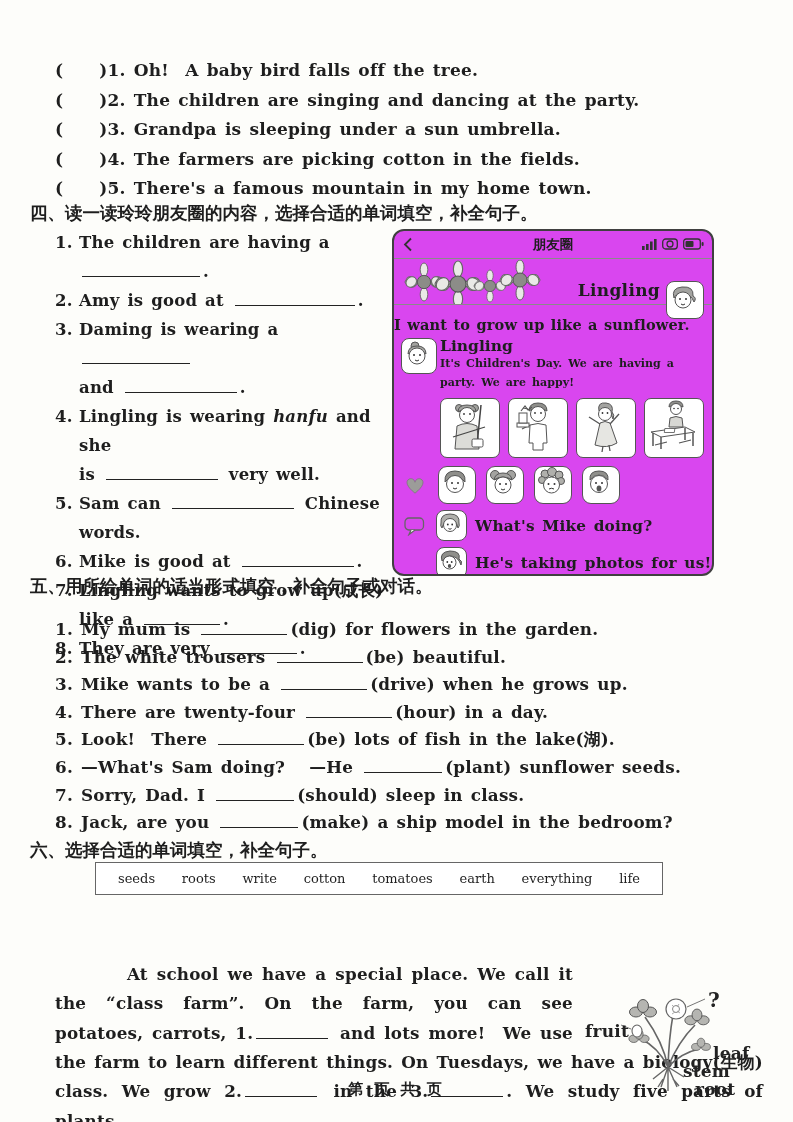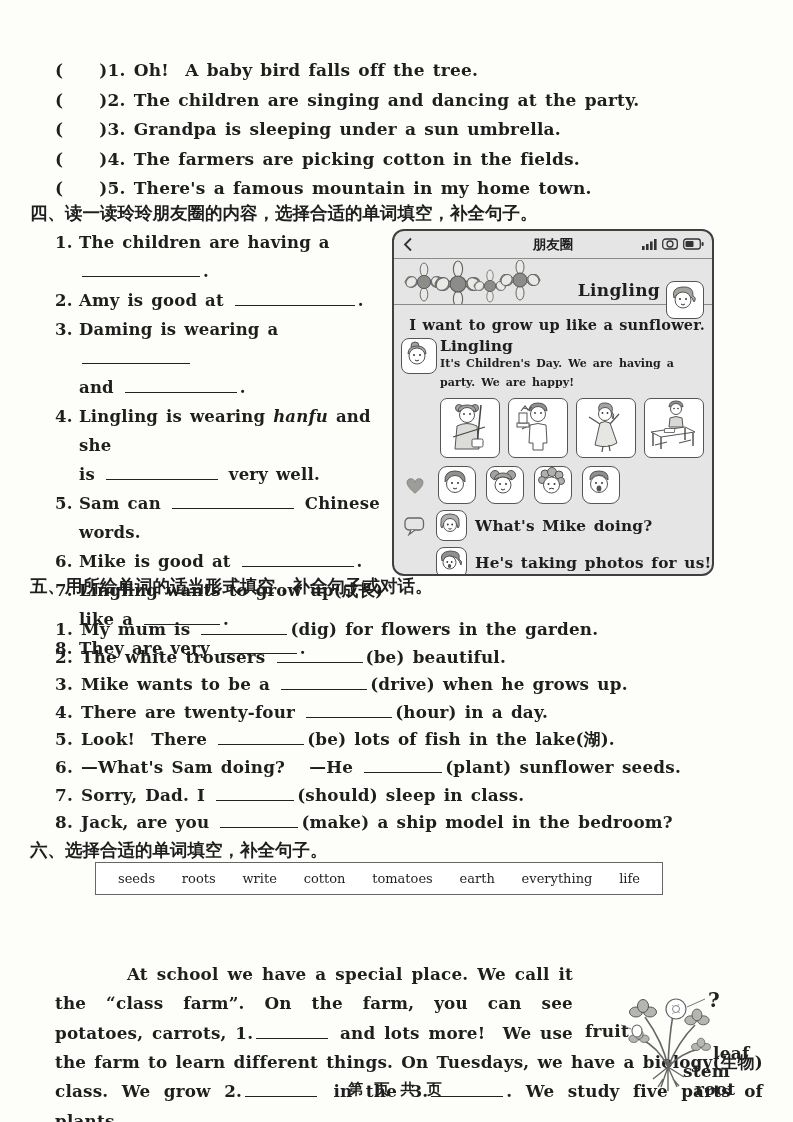--- a/index.html
+++ b/index.html
@@ -16,33 +16,33 @@
   .sec5-title{position:absolute;left:30px;top:574px;}
   .sec6-title{position:absolute;left:30px;top:838px;}
   
   .sec4-items{position:absolute;left:55px;top:228px;width:338px;}
   .item4{display:flex;font-size:16.5px;line-height:29px;}
   .item4 .no{flex:0 0 24px;}
   .item4 .body{flex:1;}
   .blank{display:inline-block;border-bottom:1.6px solid #222;height:15px;
          vertical-align:baseline;margin:0 3px;}
   
-  .phone{position:absolute;left:392px;top:229px;width:318px;height:343px;background:#e5e5e5;
+  .phone{position:absolute;left:392px;top:229px;width:318px;height:343px;background:#d946ef;
          border:2px solid #404040;border-radius:12px;overflow:hidden;}
   .ph-header{position:relative;height:27px;border-bottom:1px solid #8a8a8a;}
   .ph-title{position:absolute;left:0;right:0;top:5px;text-align:center;
             font-family:"DejaVu Sans",sans-serif;font-weight:bold;font-size:13.5px;}
   .ph-back{position:absolute;left:9px;top:6px;}
   .ph-status{position:absolute;right:8px;top:7px;display:flex;gap:5px;align-items:center;}
   .ph-cover{position:relative;height:45px;border-bottom:1px solid #8a8a8a;}
   .ph-flowers{position:absolute;left:6px;top:1px;}
   .ph-name{position:absolute;right:52px;bottom:4px;font-size:17px;font-weight:bold;letter-spacing:.3px;}
   .ph-avatar{position:absolute;right:8px;bottom:-15px;width:36px;height:36px;background:#fff;
              border:1.5px solid #555;border-radius:8px;z-index:3;}
-  .ph-motto{margin-top:12px;text-align:right;padding-right:7px;font-size:14.5px;
+  .ph-motto{margin-top:12px;padding-right:7px;font-size:14.5px;
             font-weight:bold;line-height:16px;letter-spacing:.2px;word-spacing:1px;}
   .ph-post{position:relative;margin-top:4px;padding-left:46px;padding-right:6px;}
   .post-avatar{position:absolute;left:7px;top:1px;width:34px;height:34px;border:1.5px solid #555;
                border-radius:8px;background:#fff;}
   .post-name{font-size:15.5px;font-weight:bold;line-height:17px;}
   .post-text{font-size:11px;font-weight:bold;line-height:19px;letter-spacing:.1px;}
   .ph-photos{margin:6px 0 0 46px;display:flex;gap:8px;}
   .tile{width:58px;height:58px;border:1.4px solid #555;border-radius:7px;background:#fff;}
   .ph-likes{margin:8px 0 0 10px;display:flex;align-items:center;}
   .like-tiles{display:flex;gap:10px;margin-left:12px;}

